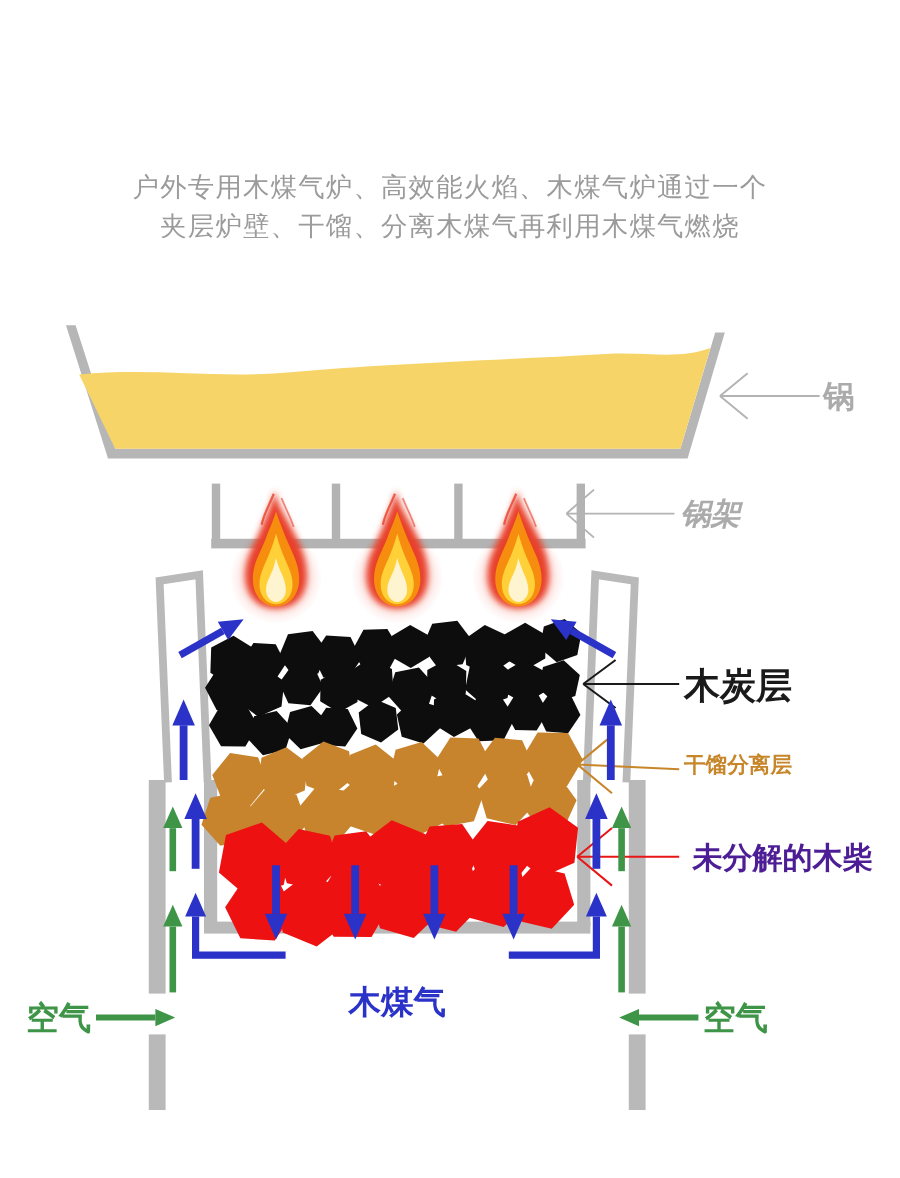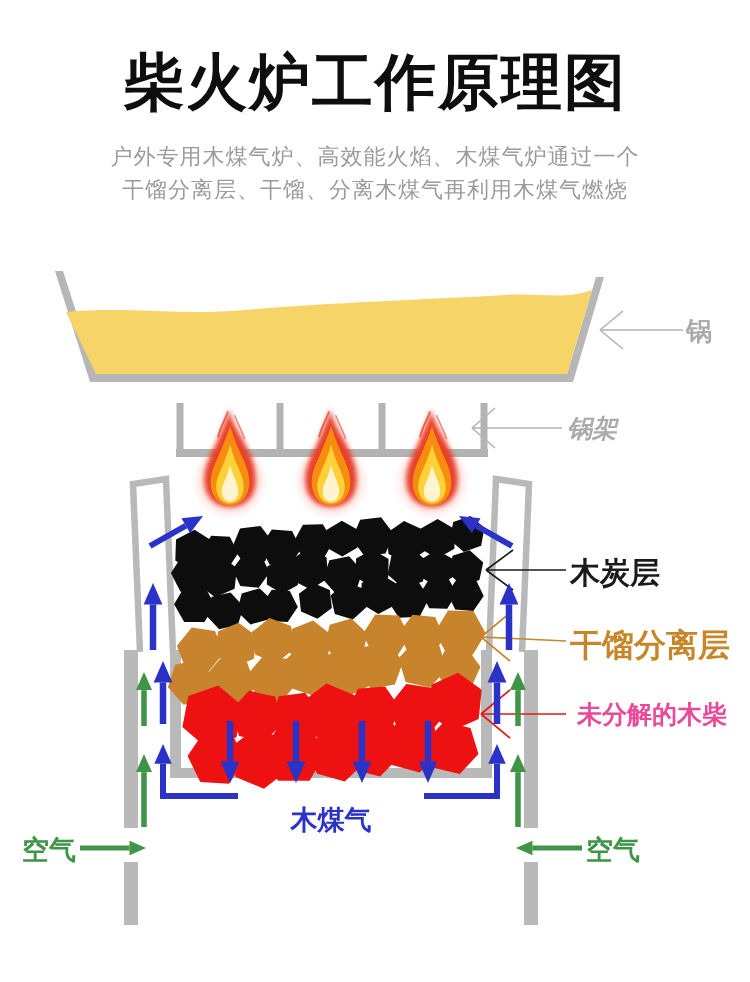--- a/index.html
+++ b/index.html
@@ -11,25 +11,24 @@
             font-size:22px;line-height:33px;color:#9b9b9b;letter-spacing:1px;}
   .lbl{position:absolute;font-weight:bold;white-space:nowrap;line-height:1;}
   .lbl.centered{transform:translate(-50%,-50%);}
   svg.diagram{position:absolute;left:0;top:0;}
 </style>
 </head>
 <body>
 
 <div class="page">
 
-  <div class="title">柴火炉工作原理图</div>
 
   <div class="subtitle">
     <div>户外专用木煤气炉、高效能火焰、木煤气炉通过一个</div>
-    <div>干馏分离层、干馏、分离木煤气再利用木煤气燃烧</div>
+    <div>夹层炉壁、干馏、分离木煤气再利用木煤气燃烧</div>
   </div>
 
   <svg class="diagram" id="diagram" width="750" height="982" viewBox="0 0 750 982">
       <defs>
         <radialGradient id="glowRG">
           <stop offset="0" stop-color="#ee4f3a" stop-opacity="0.5"></stop>
           <stop offset="0.55" stop-color="#ee4f3a" stop-opacity="0.22"></stop>
           <stop offset="1" stop-color="#ee4f3a" stop-opacity="0"></stop>
         </radialGradient>
         <filter id="soft" x="-60%" y="-60%" width="220%" height="220%">
@@ -235,22 +234,22 @@
         <polygon points="516,848 532.5,840.8 532.5,855.3" fill="#3e9447"></polygon>
       </g>
     </svg>
 
   <div class="lbl" style="left: 686px; top: 318px; font-size: 26px; color: rgb(171, 171, 171);">锅</div>
 
   <div class="lbl" style="left: 567px; top: 416px; font-size: 25px; color: rgb(171, 171, 171); font-style: italic;">锅架</div>
 
   <div class="lbl" style="left: 570px; top: 558px; font-size: 30px; color: rgb(26, 26, 26);">木炭层</div>
 
-  <div class="lbl" style="left: 570px; top: 629px; font-size: 32px; color: rgb(200, 134, 42);">干馏分离层</div>
-
-  <div class="lbl" style="left: 577px; top: 702px; font-size: 25px; color: #ec4899;">未分解的木柴</div>
-
-  <div class="lbl centered" style="left: 331px; top: 819px; font-size: 27px; color: rgb(43, 50, 200);">木煤气</div>
+  <div class="lbl" style="left: 570px; top: 629px; font-size: 18px; color: rgb(200, 134, 42);">干馏分离层</div>
+
+  <div class="lbl" style="left: 577px; top: 702px; font-size: 25px; color: #4c1d95;">未分解的木柴</div>
+
+  <div class="lbl centered" style="left: 331px; top: 836px; font-size: 27px; color: rgb(43, 50, 200);">木煤气</div>
 
   <div class="lbl centered" style="left: 49px; top: 849px; font-size: 27px; color: rgb(62, 148, 71);">空气</div>
 
   <div class="lbl centered" style="left: 613px; top: 849px; font-size: 27px; color: rgb(62, 148, 71);">空气</div>
 </div>
 
 </body></html>

